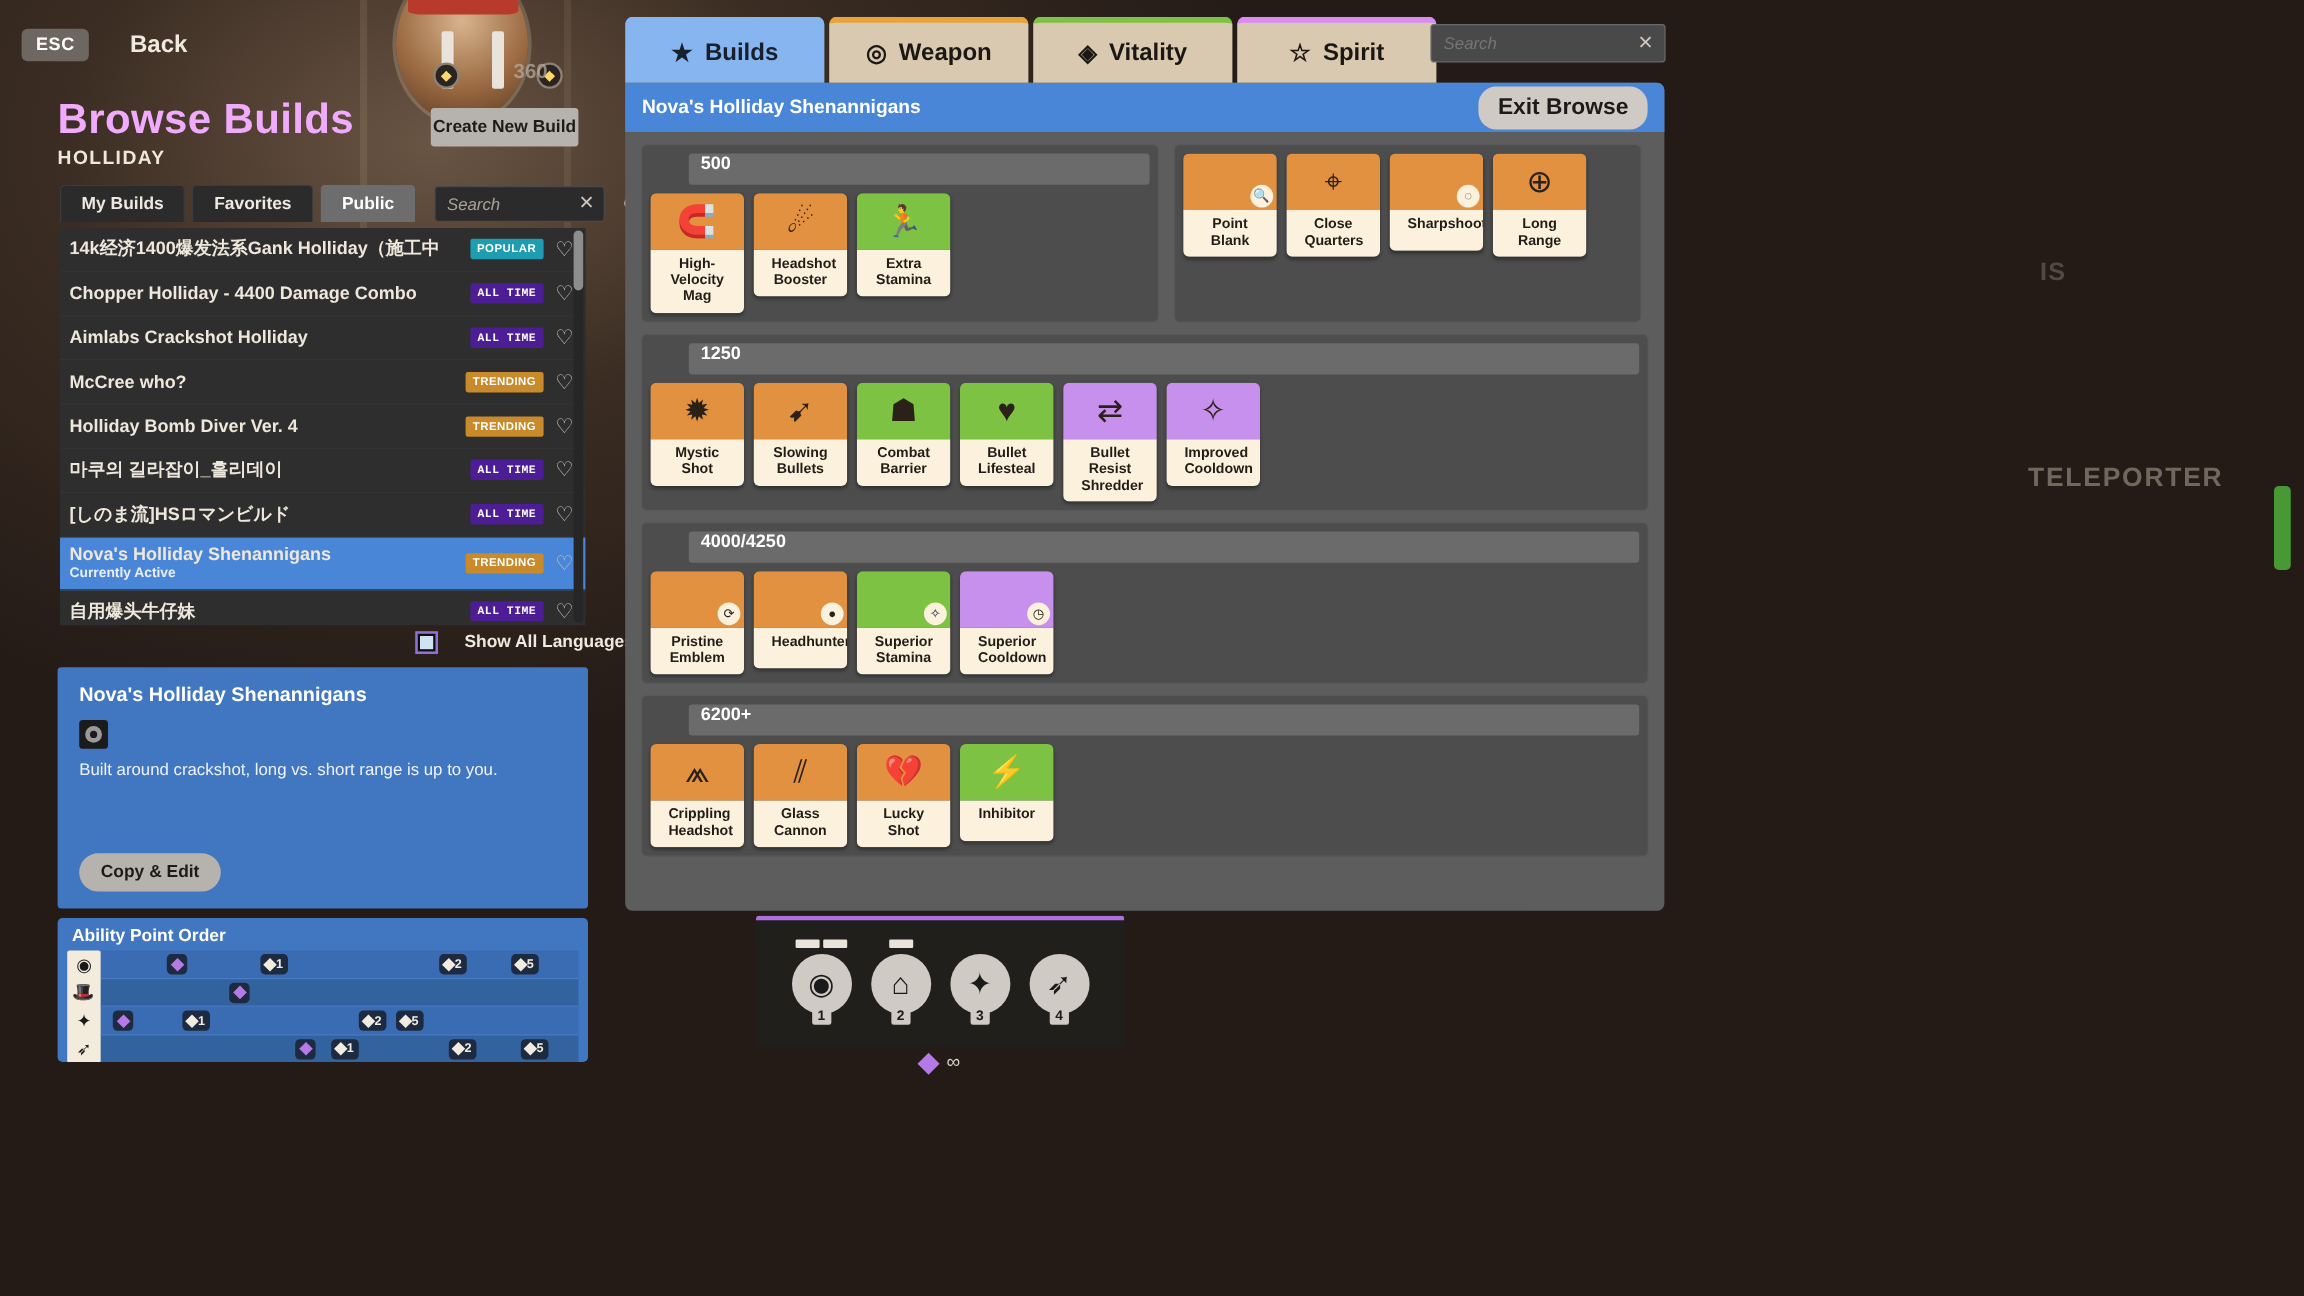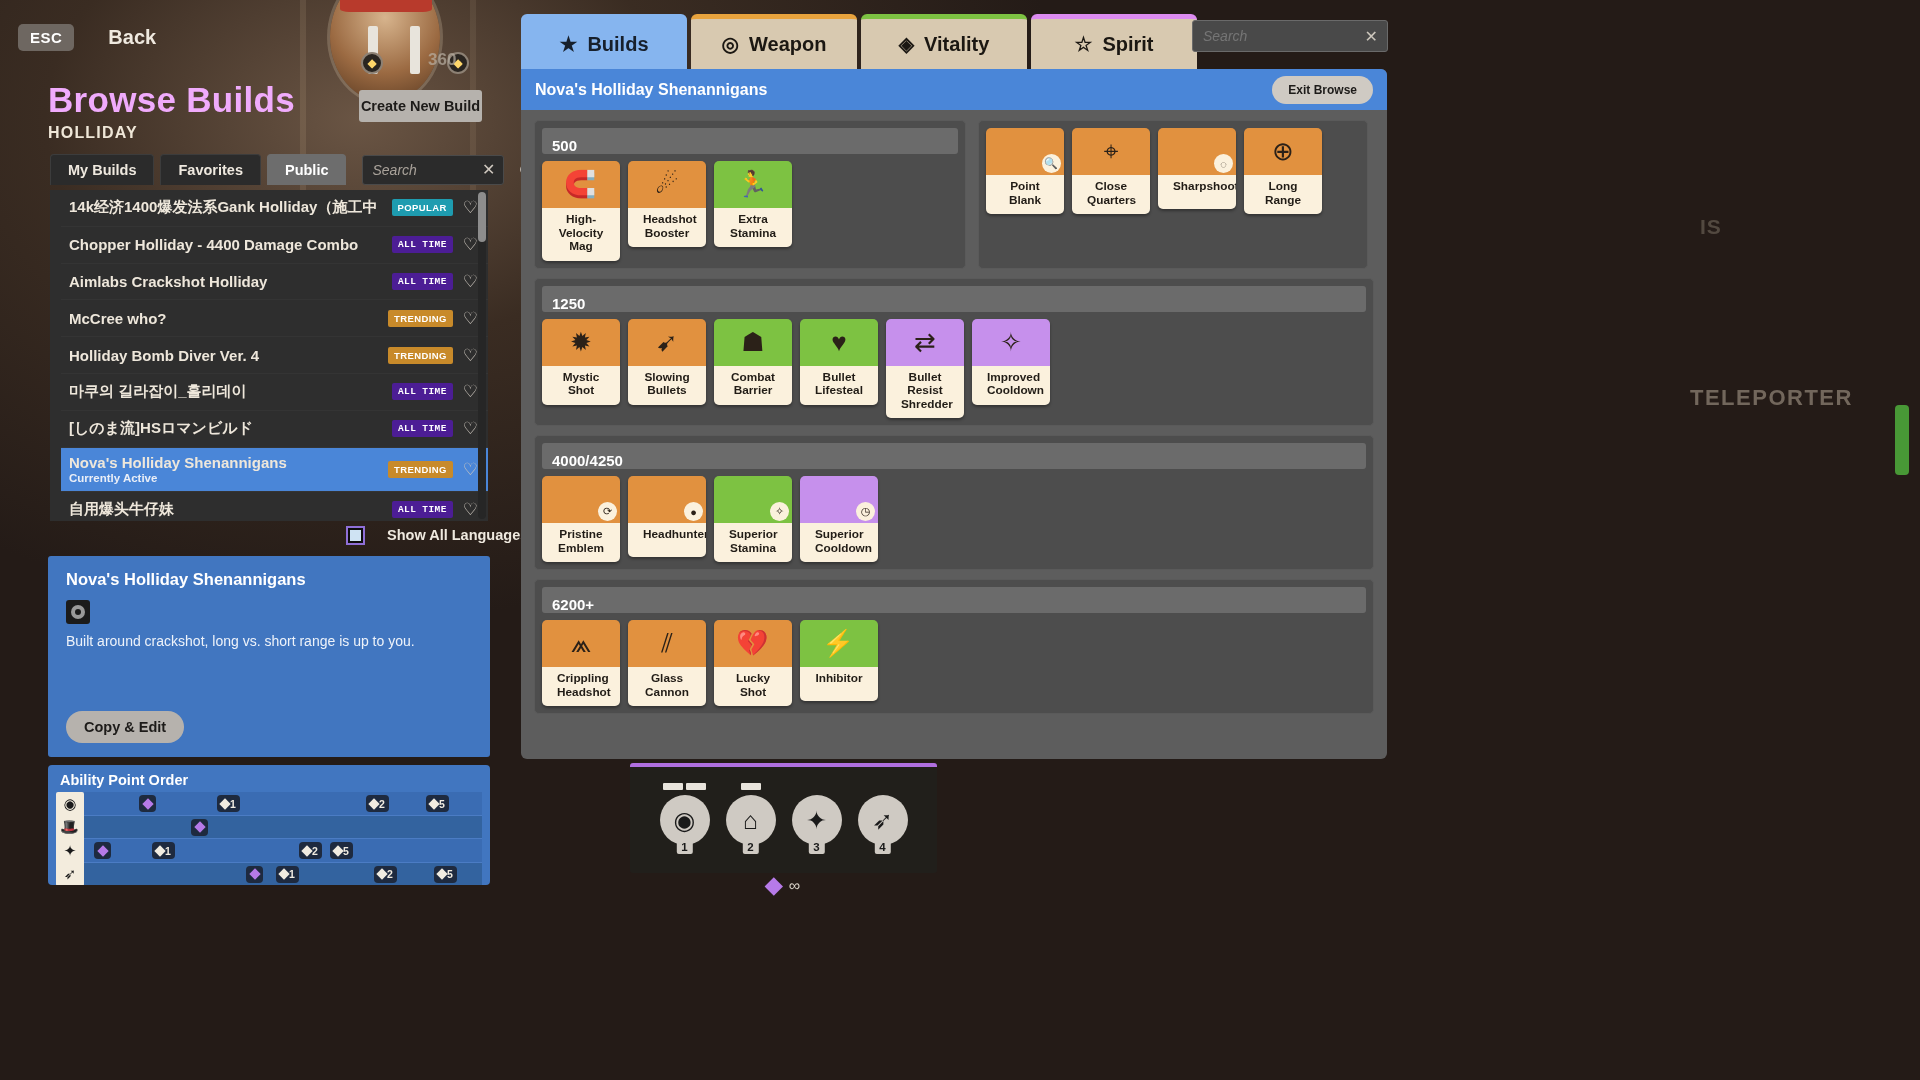--- a/index.html
+++ b/index.html
@@ -75,21 +75,21 @@
     font-family:"Liberation Sans",sans-serif;font-size:14px;font-style:italic;
     padding-left:9px;width:110px;
   }
   #search-input::placeholder{color:#a9a29a;font-style:italic;}
   #search-clear{position:absolute;right:8px;top:5px;color:#cfc8bf;font-size:16px;cursor:pointer;line-height:18px;}
   #refresh-icon{margin-left:9px;color:#cfc8bf;font-size:18px;cursor:pointer;}
 
   
   #build-list{
     position:absolute;left:50px;top:190px;width:438px;height:331px;
-    background:#2e2e2e;overflow:hidden;padding-left:11px;
+    background:#2e2e2e;overflow:hidden;
   }
   .build-row{
     position:relative;height:36.8px;display:flex;align-items:center;
     padding:0 10px 0 8px;cursor:pointer;border-bottom:1px solid #343434;
   }
   .build-row.tall{height:44px;}
   .build-row.sel{background:#4a86d8;}
   .build-name{color:#eee7db;font-size:15px;font-weight:600;flex:1;white-space:nowrap;overflow:hidden;}
   .build-sub{color:#e9eef7;font-size:11.5px;font-weight:bold;margin-top:1px;}
   .badge-tag{
@@ -161,31 +161,31 @@
     position:absolute;left:521px;top:69px;width:866px;height:690px;
     background:#5d5d5d;border-radius:0 6px 6px 6px;
   }
   #mp-header{
     height:41px;background:#4a86d8;display:flex;align-items:center;
     padding:0 14px;justify-content:space-between;border-radius:0 6px 0 0;
   }
   #mp-title{color:#fff;font-size:16px;font-weight:bold;}
   #exit-browse{
     background:#cfcac3;border:none;border-radius:15px;color:#1d1b19;
-    font-size:12px;font-weight:600;padding:7px 16px;
+    font-size:19px;font-weight:600;padding:7px 16px;
     font-family:"Liberation Sans",sans-serif;cursor:pointer;
   }
   #mp-body{padding:10px 13px;display:flex;flex-direction:column;gap:9px;}
   .tier-row{display:flex;gap:12px;}
   .tier{
     background:#4d4d4d;border:1px solid #5a5a5a;border-radius:5px;padding:7px;
   }
   .tier-head{
-    background:#6b6b6b;border-radius:3px;height:26px;display:flex;align-items:flex-end;
-    padding:0 10px;gap:10px;margin-bottom:7px;
+    background:#6b6b6b;border-radius:3px;height:26px;display:flex;align-items:flex-start;
+    padding:0 10px;gap:10px;margin-bottom:7px;margin-left:32px;
   }
   .tier-name{color:#fff;font-size:15px;font-weight:bold;}
   .tier-sub{color:#e4e0d8;font-size:14px;}
   .items{display:flex;gap:8px;align-items:flex-start;}
   .item{width:78px;border-radius:5px;overflow:hidden;box-shadow:0 2px 3px rgba(0,0,0,.35);}
   .item .art{height:47px;display:flex;align-items:center;justify-content:center;position:relative;font-size:26px;color:#2b2118;}
   .item.orange .art{background:#e1913f;}
   .item.green  .art{background:#7dc242;}
   .item.purple .art{background:#c690ec;}
   .item .label{

